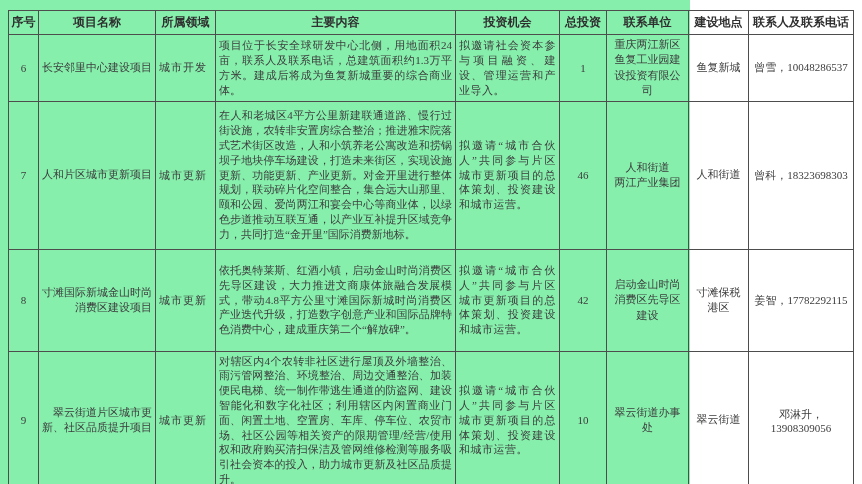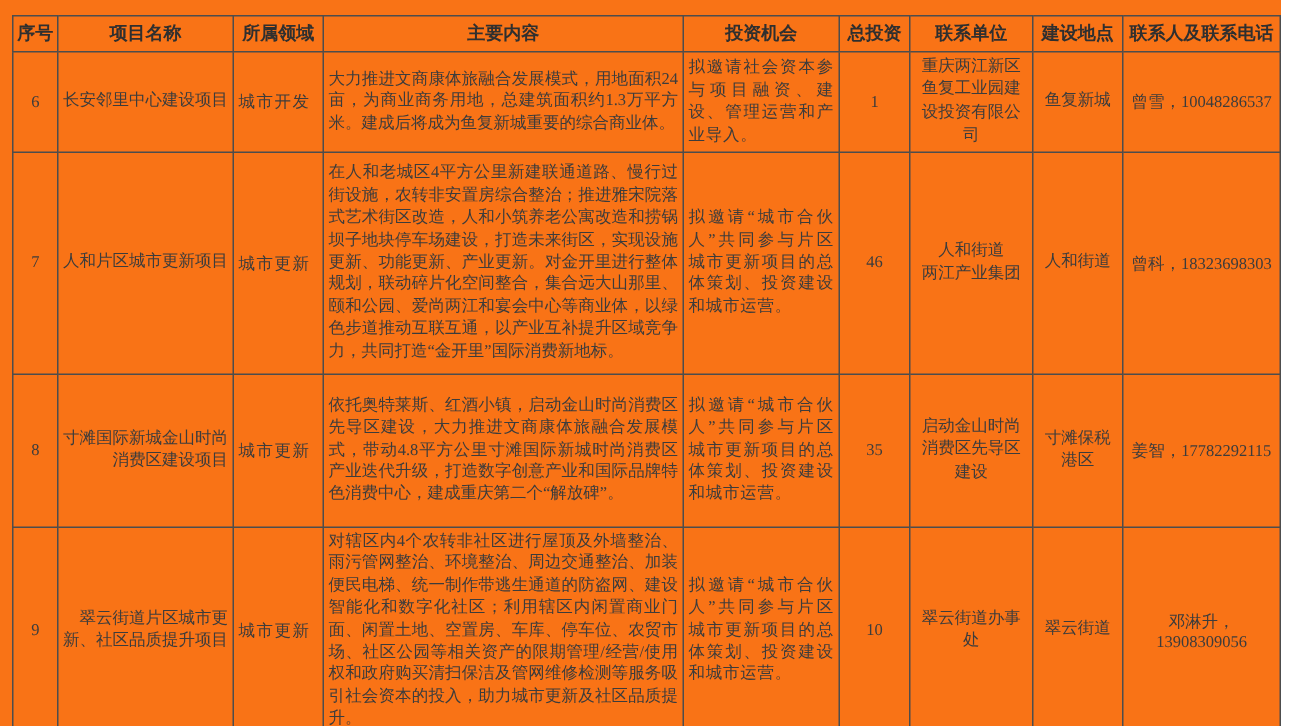--- a/index.html
+++ b/index.html
@@ -6,23 +6,23 @@
     margin: 0;
     padding: 0;
     width: 862px;
     height: 484px;
     background: #ffffff;
     font-family: "Liberation Serif", "DejaVu Serif", serif;
     overflow: hidden;
   }
   .page {
     position: relative;
-    width: 854px;
+    width: 690px;
     height: 484px;
-    background: #f97316;
+    background: #86efac;
   }
   table.projects {
     position: absolute;
     left: 8px;
     top: 10px;
     width: 845px;
     border-collapse: collapse;
     table-layout: fixed;
     color: #3c3c3c;
     font-size: 11px;
@@ -85,21 +85,21 @@
         <th>联系单位</th>
         <th>建设地点</th>
         <th>联系人及联系电话</th>
       </tr>
     </thead>
     <tbody>
         <tr>
           <td class="c-no">6</td>
           <td class="c-name">长安邻里中心建设项目</td>
           <td class="c-field">城市开发</td>
-          <td class="c-content">大力推进文商康体旅融合发展模式，用地面积24亩，为商业商务用地，总建筑面积约1.3万平方米。建成后将成为鱼复新城重要的综合商业体。</td>
+          <td class="c-content">项目位于长安全球研发中心北侧，用地面积24亩，联系人及联系电话，总建筑面积约1.3万平方米。建成后将成为鱼复新城重要的综合商业体。</td>
           <td class="c-opportunity">拟邀请社会资本参与项目融资、建设、管理运营和产业导入。</td>
           <td class="c-investment">1</td>
           <td class="c-contact_unit">重庆两江新区鱼复工业园建设投资有限公司</td>
           <td class="c-location">鱼复新城</td>
           <td class="c-contact">曾雪，10048286537</td>
         </tr>
         <tr>
           <td class="c-no">7</td>
           <td class="c-name">人和片区城市更新项目</td>
           <td class="c-field">城市更新</td>
@@ -110,21 +110,21 @@
 两江产业集团</td>
           <td class="c-location">人和街道</td>
           <td class="c-contact">曾科，18323698303</td>
         </tr>
         <tr>
           <td class="c-no">8</td>
           <td class="c-name">寸滩国际新城金山时尚消费区建设项目</td>
           <td class="c-field">城市更新</td>
           <td class="c-content">依托奥特莱斯、红酒小镇，启动金山时尚消费区先导区建设，大力推进文商康体旅融合发展模式，带动4.8平方公里寸滩国际新城时尚消费区产业迭代升级，打造数字创意产业和国际品牌特色消费中心，建成重庆第二个“解放碑”。</td>
           <td class="c-opportunity">拟邀请“城市合伙人”共同参与片区城市更新项目的总体策划、投资建设和城市运营。</td>
-          <td class="c-investment">35</td>
+          <td class="c-investment">42</td>
           <td class="c-contact_unit">启动金山时尚消费区先导区建设</td>
           <td class="c-location">寸滩保税港区</td>
           <td class="c-contact">姜智，17782292115</td>
         </tr>
         <tr>
           <td class="c-no">9</td>
           <td class="c-name">翠云街道片区城市更新、社区品质提升项目</td>
           <td class="c-field">城市更新</td>
           <td class="c-content">对辖区内4个农转非社区进行屋顶及外墙整治、雨污管网整治、环境整治、周边交通整治、加装便民电梯、统一制作带逃生通道的防盗网、建设智能化和数字化社区；利用辖区内闲置商业门面、闲置土地、空置房、车库、停车位、农贸市场、社区公园等相关资产的限期管理/经营/使用权和政府购买清扫保洁及管网维修检测等服务吸引社会资本的投入，助力城市更新及社区品质提升。</td>
           <td class="c-opportunity">拟邀请“城市合伙人”共同参与片区城市更新项目的总体策划、投资建设和城市运营。</td>

